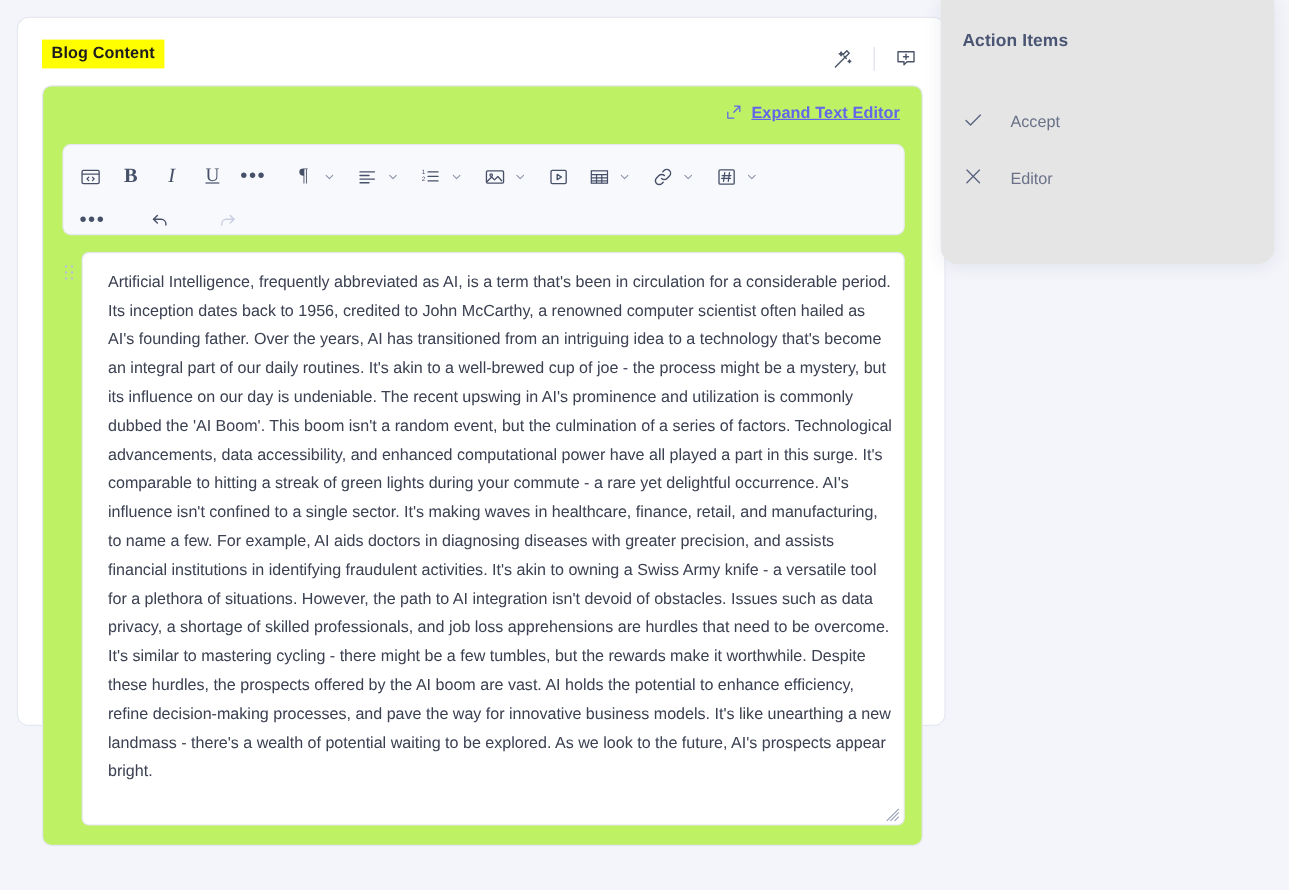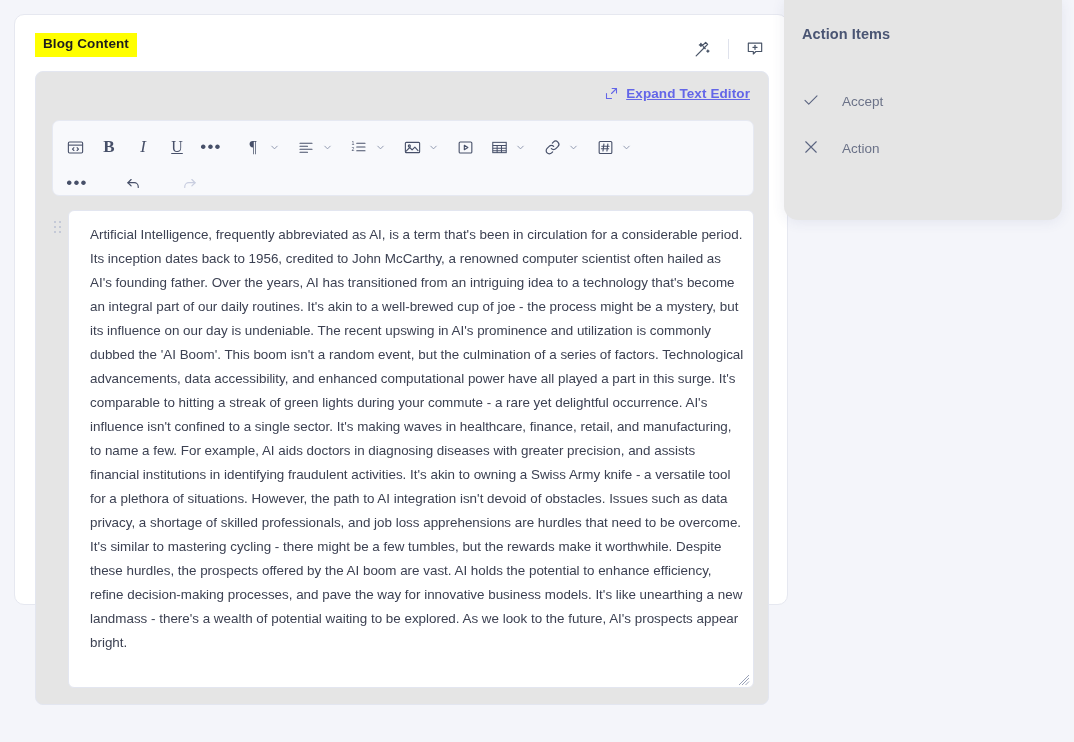--- a/index.html
+++ b/index.html
@@ -47,21 +47,21 @@
     display: flex; align-items: center; justify-content: center;
     color: #4a5568; cursor: pointer;
   }
   .hdr-divider { width: 1px; height: 20px; background: #dfe2ec; }
 
   
   .editor-panel {
     position: absolute;
     left: 20px; top: 56px;
     width: 734px; height: 634px;
-    background: #e5e5e5;
+    background: #bef264;
     border: 1px solid #e3e6f0;
     border-radius: 8px;
   }
   .expand-row {
     position: absolute;
     right: 18px; top: 14px;
     display: flex; align-items: center; gap: 7px;
     cursor: pointer;
   }
   .expand-link {
@@ -390,19 +390,19 @@
         <span class="action-label">Accept</span>
       </div>
 
 
       <div class="action-item">
         <span class="action-ico">
           <svg width="18" height="18" viewBox="0 0 24 24" fill="none" stroke="currentColor" stroke-width="1.5" stroke-linecap="round">
               <path d="M5 5l14 14M19 5L5 19"></path>
             </svg>
         </span>
-        <span class="action-label">Action</span>
+        <span class="action-label">Editor</span>
       </div>
 
     </div>
   </div>
 
 </div>
 
 </body></html>

